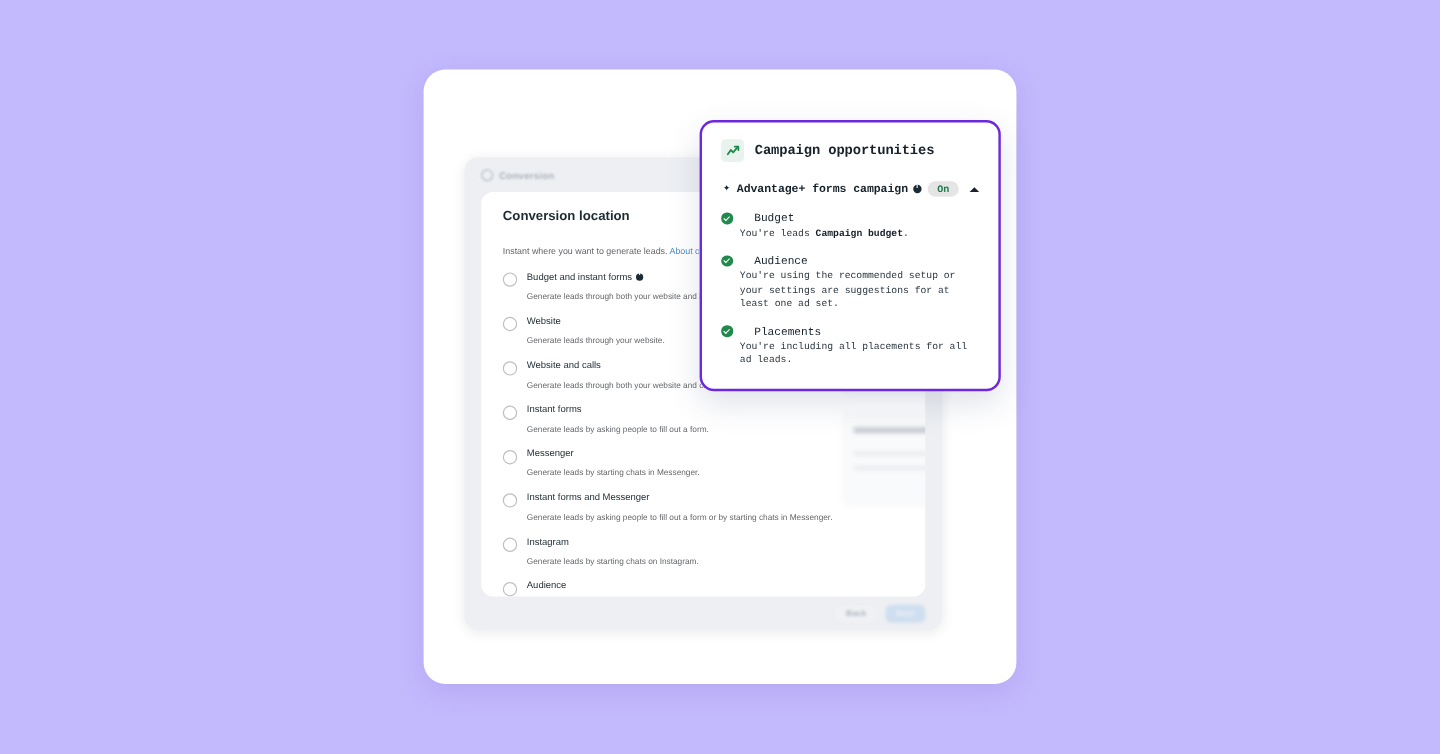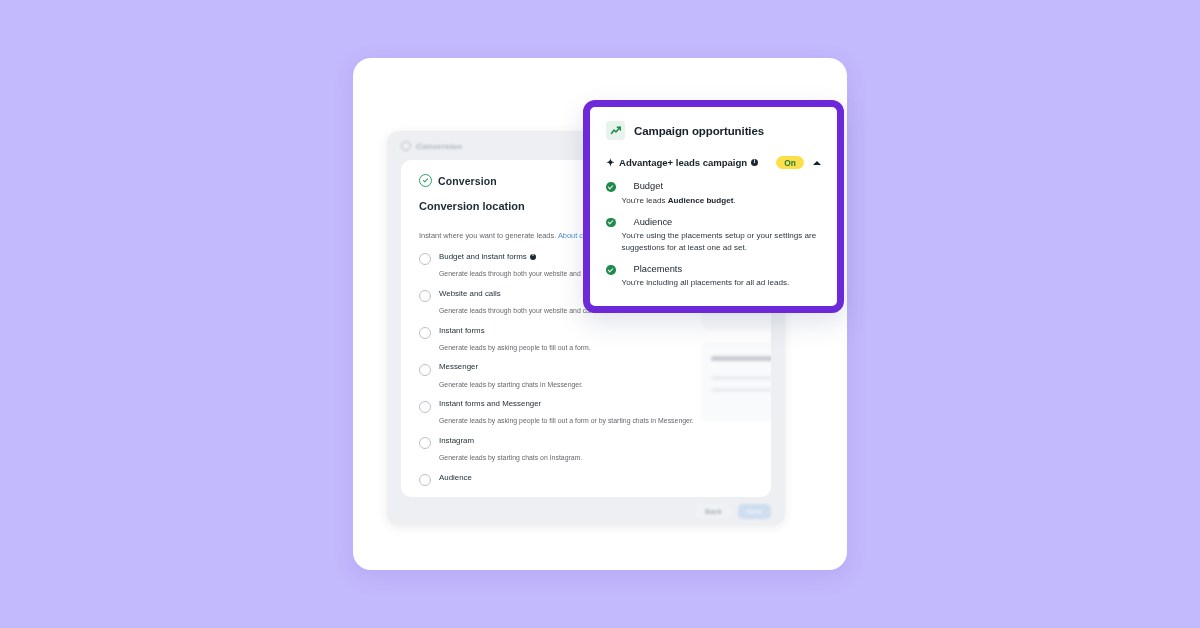--- a/index.html
+++ b/index.html
@@ -108,22 +108,23 @@
   .fbtn{
     font-size:7px;color:#9aa3ae;background:#f0f2f5;border-radius:5px;
     padding:4px 9px;font-weight:600;
   }
   .fbtn.primary{background:#c5d9ef;color:#e9f1fa;}
 
   
   .popup{
     position:absolute;left:583px;top:100px;width:247px;
     background:#ffffff;border-radius:12px;
-    border:7px solid #6d28d9;
+    border:2px solid #6d28d9;
     box-shadow:0 10px 26px rgba(70,90,130,.17);
+    font-family:Liberation Mono, monospace;
   }
   .popup-inner{padding:14px 16px 17px 16px;}
 
   .pop-head{display:flex;align-items:center;gap:9px;margin-bottom:16px;}
   .pop-icon{
     width:19px;height:19px;flex:0 0 19px;border-radius:4px;background:#e7f3ec;
     display:flex;align-items:center;justify-content:center;
   }
   .pop-head .pop-title{
     font-size:11.5px;font-weight:700;color:#16212b;letter-spacing:-.1px;
@@ -138,21 +139,21 @@
   }
   .sparkle{
     flex:0 0 9px;width:9px;height:11px;display:inline-flex;
     align-items:center;justify-content:center;color:#16212b;
     font-size:10px;line-height:1;font-weight:700;
   }
   .info-dot.sm{width:7px;height:7px;flex:0 0 7px;}
   .info-dot.sm::after{width:7px;font-size:5.4px;top:-1.5px;}
   .adv-right{margin-left:auto;display:flex;align-items:center;gap:9px;}
   .pill-on{
-    background:#fde047;color:#1f7a4d;font-size:8.4px;font-weight:700;
+    background:#e5e5e5;color:#1f7a4d;font-size:8.4px;font-weight:700;
     border-radius:9px;padding:2.5px 8px;line-height:1;
   }
   .chev{
     width:0;height:0;border-left:4.5px solid transparent;
     border-right:4.5px solid transparent;border-bottom:4.5px solid #18222c;
   }
 
   .opp{margin-bottom:11px;}
   .opp:last-child{margin-bottom:0;}
   .opp-head{display:flex;align-items:center;gap:6px;margin-bottom:2px;}
@@ -196,42 +197,45 @@
         <div class="bline light" style="left:10px;top:108px;width:110px;"></div>
         <div class="bpanel" style="left:0;top:182px;width:182px;height:80px;"></div>
         <div class="bline dark" style="left:10px;top:196px;width:70px;"></div>
         <div class="bline light" style="left:10px;top:216px;width:160px;"></div>
         <div class="bline light" style="left:10px;top:228px;width:155px;"></div>
         <div class="bline light" style="left:10px;top:14px;width:40px;"></div>
       </div>
 
       <div class="conv-form">
 
-        <div class="conv-head">
-          <span class="check-ring"></span>
-          <span class="title">Conversion</span>
-        </div>
 
         <div class="section-label">Conversion location</div>
         <div class="section-sub">
           <span>Instant where you want to generate leads.</span>
           <span class="lnk">About conve</span>
         </div>
 
         <div class="opt">
           <span class="radio"></span>
           <span class="opt-txt">
             <span class="opt-name">
               <span>Budget and instant forms</span>
               <span class="info-dot"></span>
             </span>
             <span class="opt-desc">Generate leads through both your website and inst</span>
           </span>
         </div>
 
+        <div class="opt">
+          <span class="radio"></span>
+          <span class="opt-txt">
+            <span class="opt-name">Website</span>
+            <span class="opt-desc">Generate leads through your website.</span>
+          </span>
+        </div>
 
         <div class="opt">
           <span class="radio"></span>
           <span class="opt-txt">
             <span class="opt-name">Website and calls</span>
             <span class="opt-desc">Generate leads through both your website and calls</span>
           </span>
         </div>
 
         <div class="opt">
@@ -292,43 +296,43 @@
             <polyline points="1.5,8.5 4,5 6,7 10,2.2" fill="none" stroke="#1f8a4c" stroke-width="1.5" stroke-linecap="round" stroke-linejoin="round"></polyline>
             <polyline points="7.3,2.2 10.3,2.2 10.3,5" fill="none" stroke="#1f8a4c" stroke-width="1.5" stroke-linecap="round" stroke-linejoin="round"></polyline>
           </svg>
         </span>
         <span class="pop-title">Campaign opportunities</span>
       </div>
 
       <div class="adv-row">
         <span class="adv-label">
           <span class="sparkle">✦</span>
-          <span>Advantage+ leads campaign</span>
+          <span>Advantage+ forms campaign</span>
           <span class="info-dot sm"></span>
         </span>
         <span class="adv-right">
           <span class="pill-on">On</span>
           <span class="chev"></span>
         </span>
       </div>
 
       <div class="opp">
         <div class="opp-head">
           <span class="tick"></span>
           <span class="opp-name">Budget</span>
         </div>
-        <div class="opp-desc"><span>You're leads </span><b>Audience budget</b><span>.</span></div>
+        <div class="opp-desc"><span>You're leads </span><b>Campaign budget</b><span>.</span></div>
       </div>
 
       <div class="opp">
         <div class="opp-head">
           <span class="tick"></span>
           <span class="opp-name">Audience</span>
         </div>
-        <div class="opp-desc">You're using the placements setup or your settings are suggestions for at least one ad set.</div>
+        <div class="opp-desc">You're using the recommended setup or your settings are suggestions for at least one ad set.</div>
       </div>
 
       <div class="opp">
         <div class="opp-head">
           <span class="tick"></span>
           <span class="opp-name">Placements</span>
         </div>
         <div class="opp-desc">You're including all placements for all ad leads.</div>
       </div>
 

